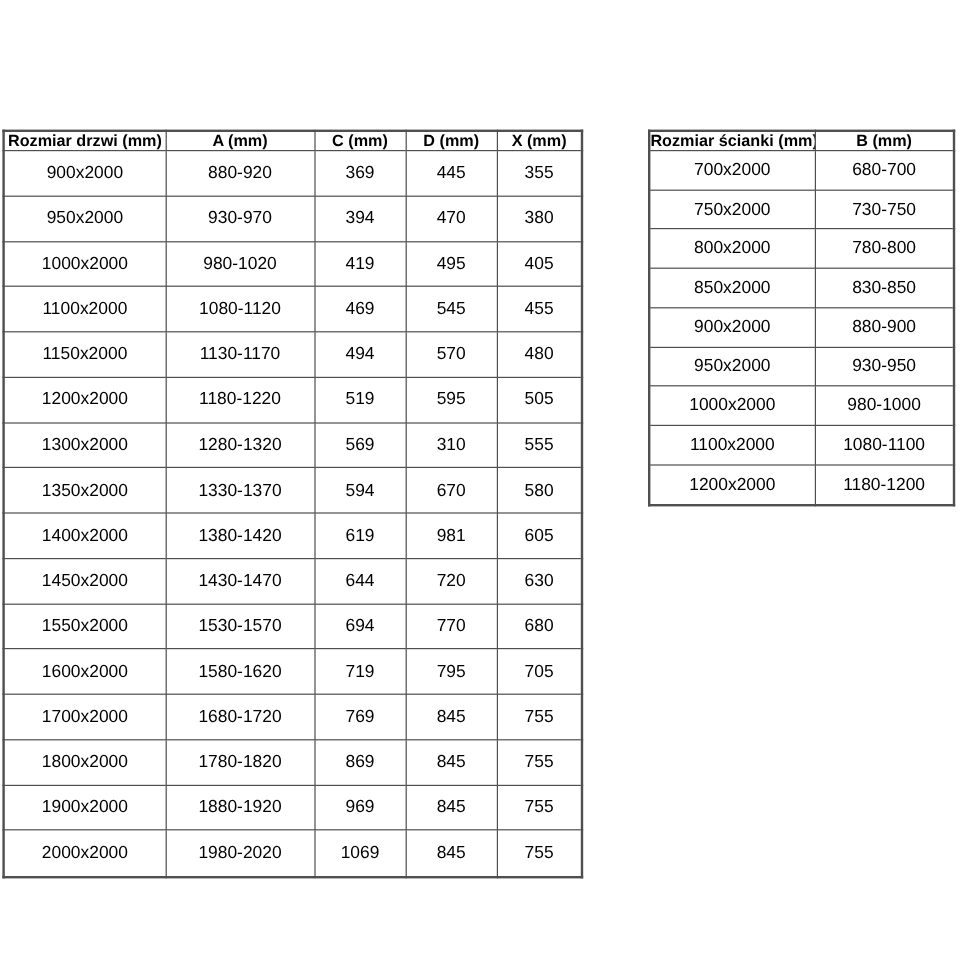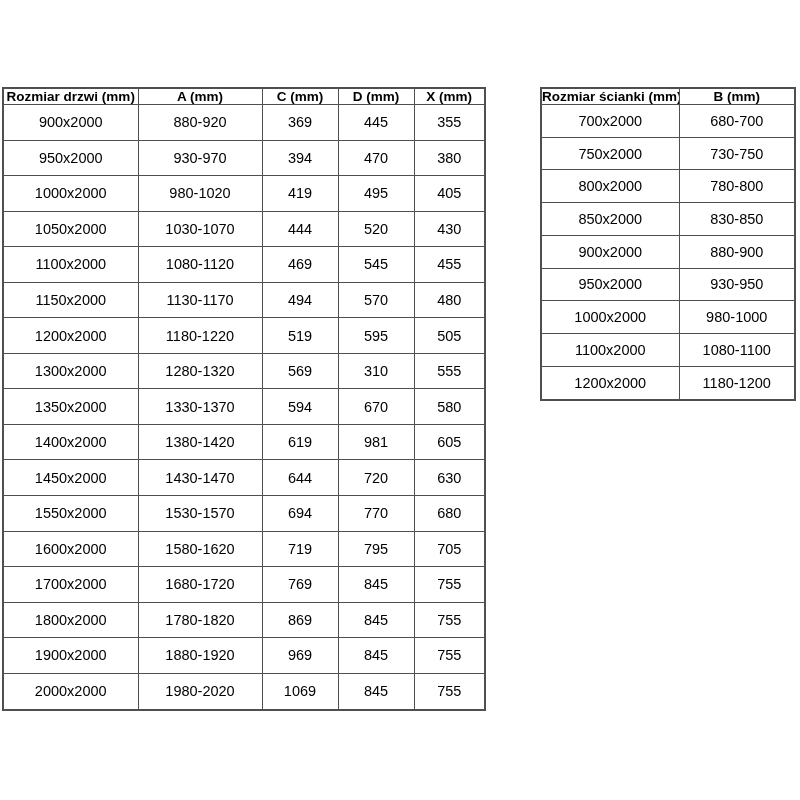--- a/index.html
+++ b/index.html
@@ -12,20 +12,21 @@
   body {
     position: relative;
     font-family: "Liberation Sans", sans-serif;
     color: #000000;
   }
   table.spec-table {
     position: absolute;
     border-collapse: collapse;
     table-layout: fixed;
     border: 2px solid #4f4f4f;
+    margin-top: 21px;
   }
   table.doors {
     left: 2px;
     top: 87px;
     width: 484px;
     height: 624px;
   }
   table.walls {
     left: 540px;
     top: 87px;
@@ -86,27 +87,20 @@
         <td>380</td>
       </tr>
       <tr>
         <td>1000x2000</td>
         <td>980-1020</td>
         <td>419</td>
         <td>495</td>
         <td>405</td>
       </tr>
       <tr>
-        <td>1050x2000</td>
-        <td>1030-1070</td>
-        <td>444</td>
-        <td>520</td>
-        <td>430</td>
-      </tr>
-      <tr>
         <td>1100x2000</td>
         <td>1080-1120</td>
         <td>469</td>
         <td>545</td>
         <td>455</td>
       </tr>
       <tr>
         <td>1150x2000</td>
         <td>1130-1170</td>
         <td>494</td>

